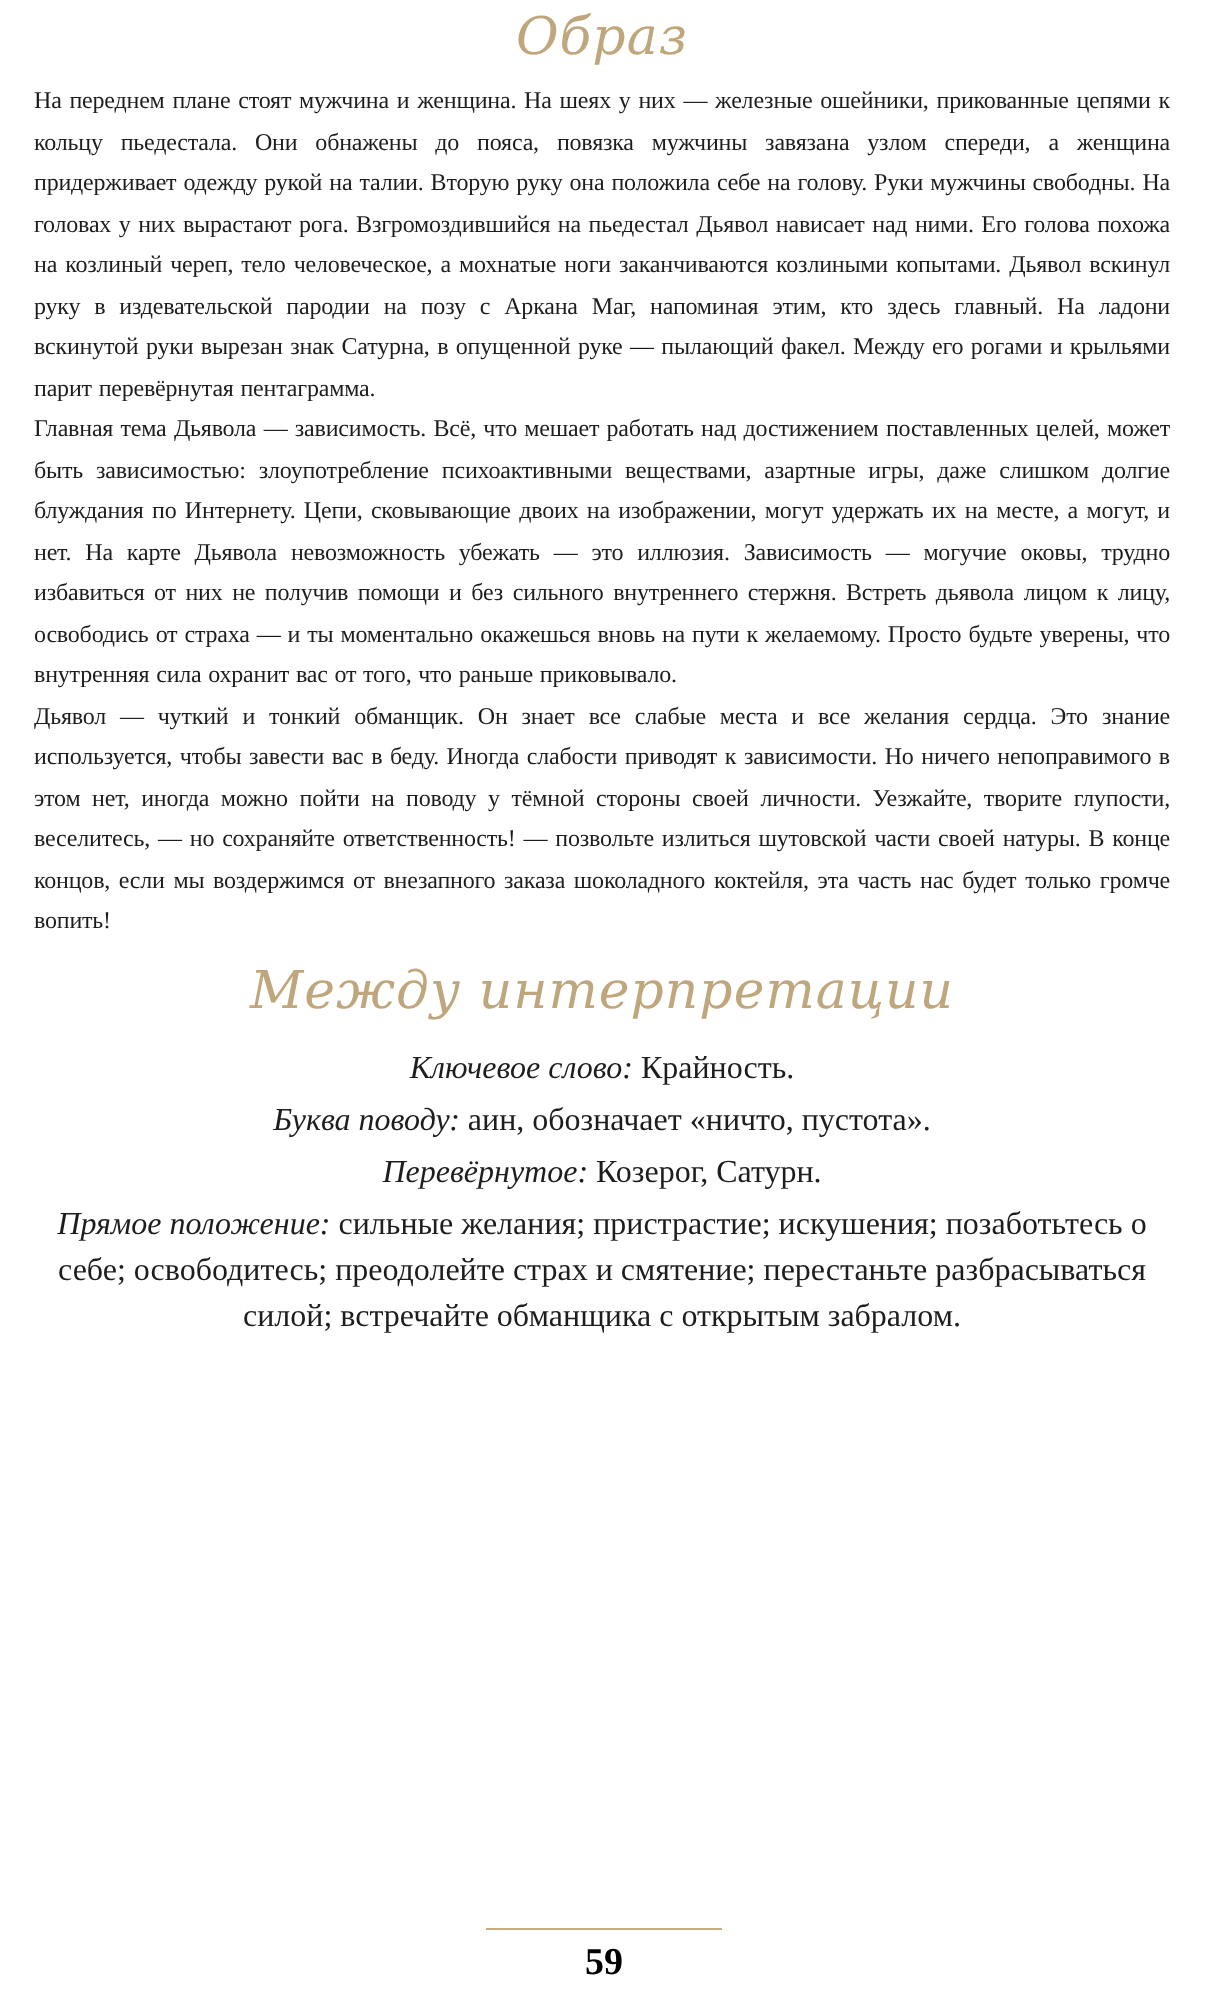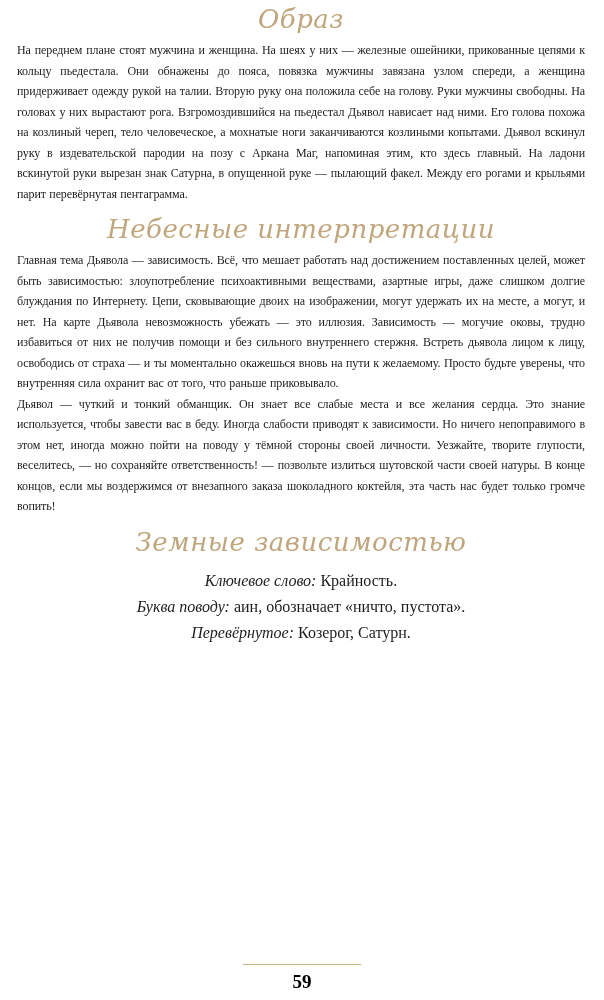--- a/index.html
+++ b/index.html
@@ -81,32 +81,32 @@
 <body>
 
 <div class="page">
 
   <section>
     <h2 class="script-heading first">Образ</h2>
     <p class="body-par">На переднем плане стоят мужчина и женщина. На шеях у них — железные ошейники, прикованные цепями к кольцу пьедестала. Они обнажены до пояса, повязка мужчины завязана узлом спереди, а женщина придерживает одежду рукой на талии. Вторую руку она положила себе на голову. Руки мужчины свободны. На головах у них вырастают рога. Взгромоздившийся на пьедестал Дьявол нависает над ними. Его голова похожа на козлиный череп, тело человеческое, а мохнатые ноги заканчиваются козлиными копытами. Дьявол вскинул руку в издевательской пародии на позу с Аркана Маг, напоминая этим, кто здесь главный. На ладони вскинутой руки вырезан знак Сатурна, в опущенной руке — пылающий факел. Между его рогами и крыльями парит перевёрнутая пентаграмма.</p>
   </section>
 
   <section>
-    <h2 class="script-heading">Небесные интерпретации</h2>
     <p class="body-par">Главная тема Дьявола — зависимость. Всё, что мешает работать над достижением поставленных целей, может быть зависимостью: злоупотребление психоактивными веществами, азартные игры, даже слишком долгие блуждания по Интернету. Цепи, сковывающие двоих на изображении, могут удержать их на месте, а могут, и нет. На карте Дьявола невозможность убежать — это иллюзия. Зависимость — могучие оковы, трудно избавиться от них не получив помощи и без сильного внутреннего стержня. Встреть дьявола лицом к лицу, освободись от страха — и ты моментально окажешься вновь на пути к желаемому. Просто будьте уверены, что внутренняя сила охранит вас от того, что раньше приковывало.</p>
     <p class="body-par">Дьявол — чуткий и тонкий обманщик. Он знает все слабые места и все желания сердца. Это знание используется, чтобы завести вас в беду. Иногда слабости приводят к зависимости. Но ничего непоправимого в этом нет, иногда можно пойти на поводу у тёмной стороны своей личности. Уезжайте, творите глупости, веселитесь, — но сохраняйте ответственность! — позвольте излиться шутовской части своей натуры. В конце концов, если мы воздержимся от внезапного заказа шоколадного коктейля, эта часть нас будет только громче вопить!</p>
   </section>
 
   <section>
-    <h2 class="script-heading">Земные зависимостью</h2>
+    <h2 class="script-heading">Между интерпретации</h2>
 
     <div class="entries">
       <p class="entry"><span class="entry-label">Ключевое слово:</span> <span>Крайность.</span></p>
       <p class="entry"><span class="entry-label">Буква поводу:</span> <span>аин, обозначает «ничто, пустота».</span></p>
       <p class="entry"><span class="entry-label">Перевёрнутое:</span> <span>Козерог, Сатурн.</span></p>
+      <p class="entry"><span class="entry-label">Прямое положение:</span> <span>сильные желания; пристрастие; искушения; позаботьтесь о себе; освободитесь; преодолейте страх и смятение; перестаньте разбрасываться силой; встречайте обманщика с открытым забралом.</span></p>
     </div>
   </section>
 
   <footer class="page-footer">
     <div class="footer-rule"></div>
     <div class="page-number">59</div>
   </footer>
 
 </div>
 

